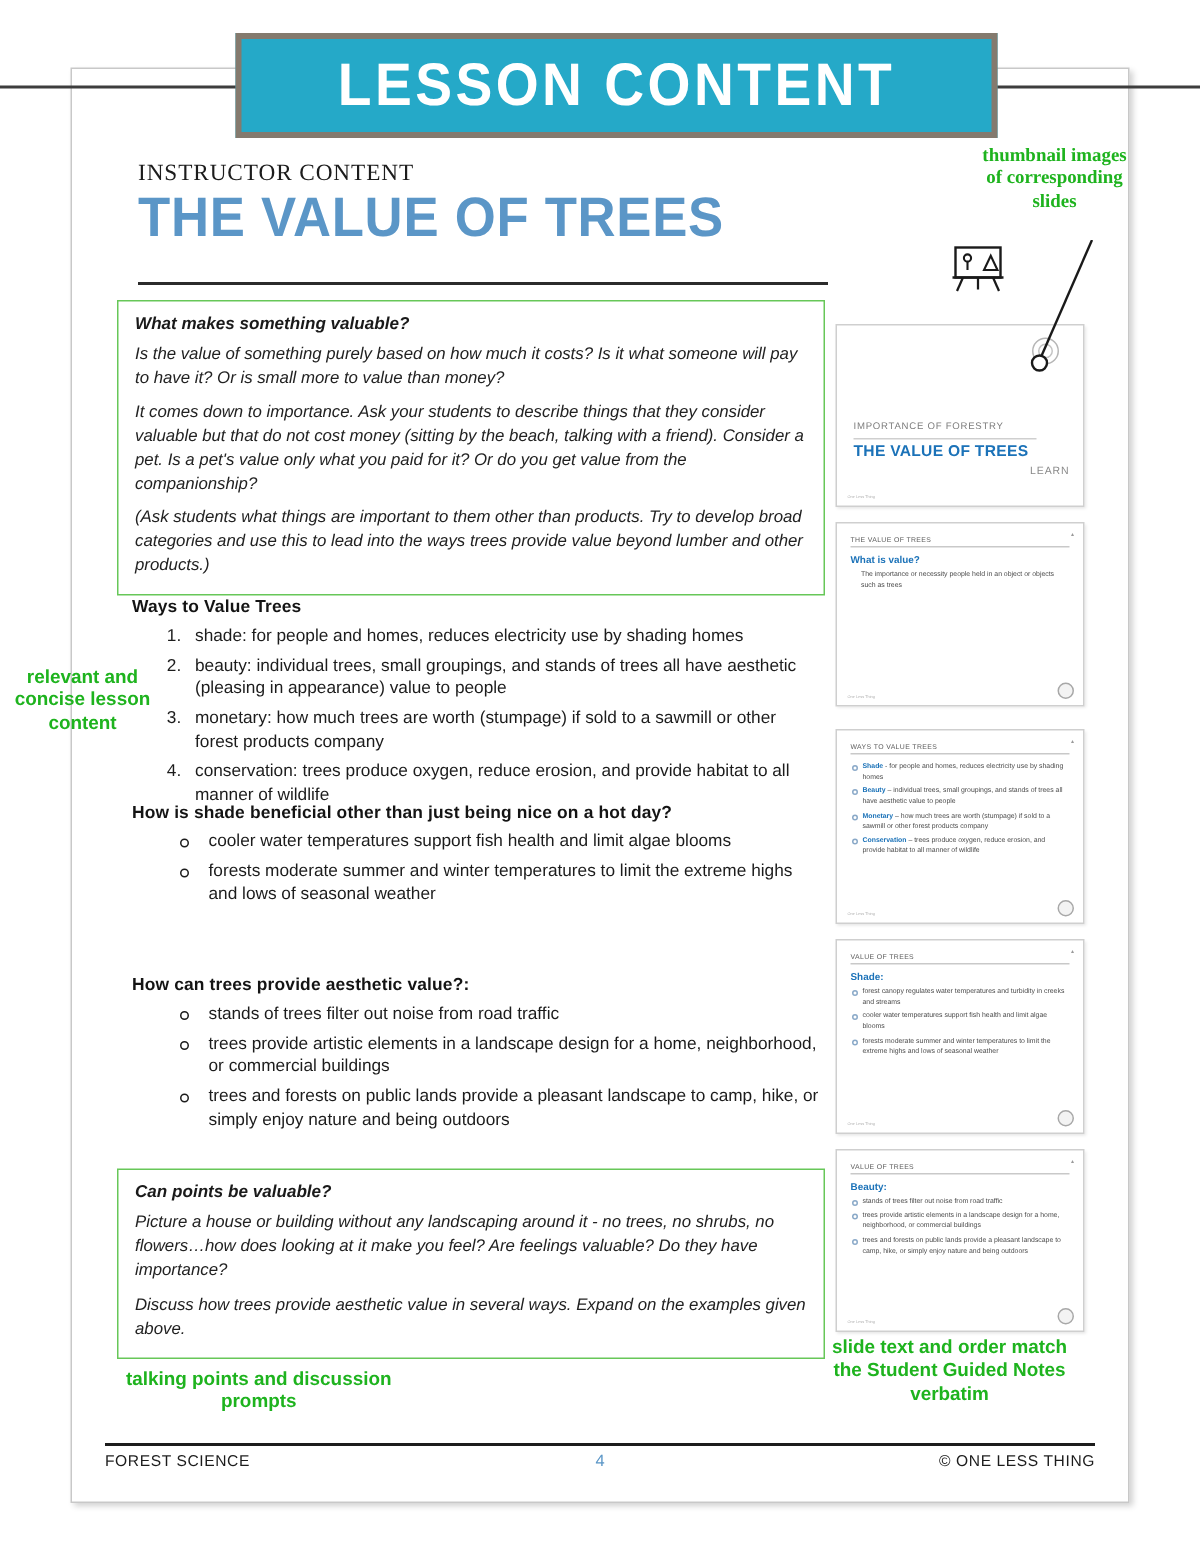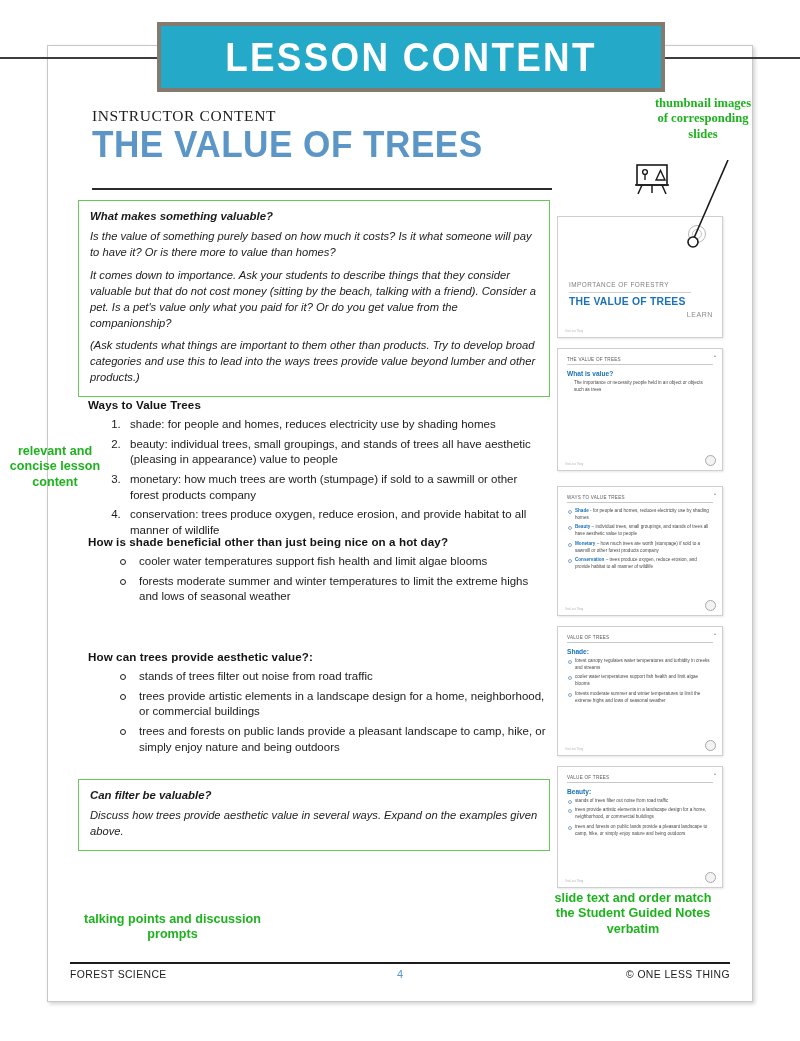--- a/index.html
+++ b/index.html
@@ -325,21 +325,21 @@
 </div>
 
 <div id="heading">
   <div id="kicker">INSTRUCTOR CONTENT</div>
   <div id="main-title">THE VALUE OF TREES</div>
 </div>
 <div id="title-rule"></div>
 
 <div class="callout" id="callout-1">
   <div class="ch">What makes something valuable?</div>
-  <p>Is the value of something purely based on how much it costs? Is it what someone will pay to have it? Or is there more to value than homes?</p>
+  <p>Is the value of something purely based on how much it costs? Is it what someone will pay to have it? Or is small more to value than money?</p>
   <p>It comes down to importance. Ask your students to describe things that they consider valuable but that do not cost money (sitting by the beach, talking with a friend). Consider a pet. Is a pet's value only what you paid for it? Or do you get value from the companionship?</p>
   <p>(Ask students what things are important to them other than products. Try to develop broad categories and use this to lead into the ways trees provide value beyond lumber and other products.)</p>
 </div>
 
 <div class="section" id="sec-ways">
   <h3>Ways to Value Trees</h3>
   <ol class="numlist">
     <li>shade: for people and homes, reduces electricity use by shading homes</li>
     <li>beauty: individual trees, small groupings, and stands of trees all have aesthetic (pleasing in appearance) value to people</li>
     <li>monetary: how much trees are worth (stumpage) if sold to a sawmill or other forest products company</li>
@@ -358,21 +358,22 @@
 <div class="section" id="sec-aesth">
   <h3>How can trees provide aesthetic value?:</h3>
   <ul class="circlist">
     <li>stands of trees filter out noise from road traffic</li>
     <li>trees provide artistic elements in a landscape design for a home, neighborhood, or commercial buildings</li>
     <li>trees and forests on public lands provide a pleasant landscape to camp, hike, or simply enjoy nature and being outdoors</li>
   </ul>
 </div>
 
 <div class="callout" id="callout-2">
-  <div class="ch">Can filter be valuable?</div>
+  <div class="ch">Can points be valuable?</div>
+  <p>Picture a house or building without any landscaping around it - no trees, no shrubs, no flowers…how does looking at it make you feel? Are feelings valuable? Do they have importance?</p>
   <p>Discuss how trees provide aesthetic value in several ways. Expand on the examples given above.</p>
 </div>
 
 <div class="slide" id="slide-1">
   <div class="t1-mark"></div>
   <div class="t1-kicker">IMPORTANCE OF FORESTRY</div>
   <div class="t1-rule"></div>
   <div class="t1-title">THE VALUE OF TREES</div>
   <div class="t1-learn">LEARN</div>
   <div class="sl-foot">One Less Thing</div>

